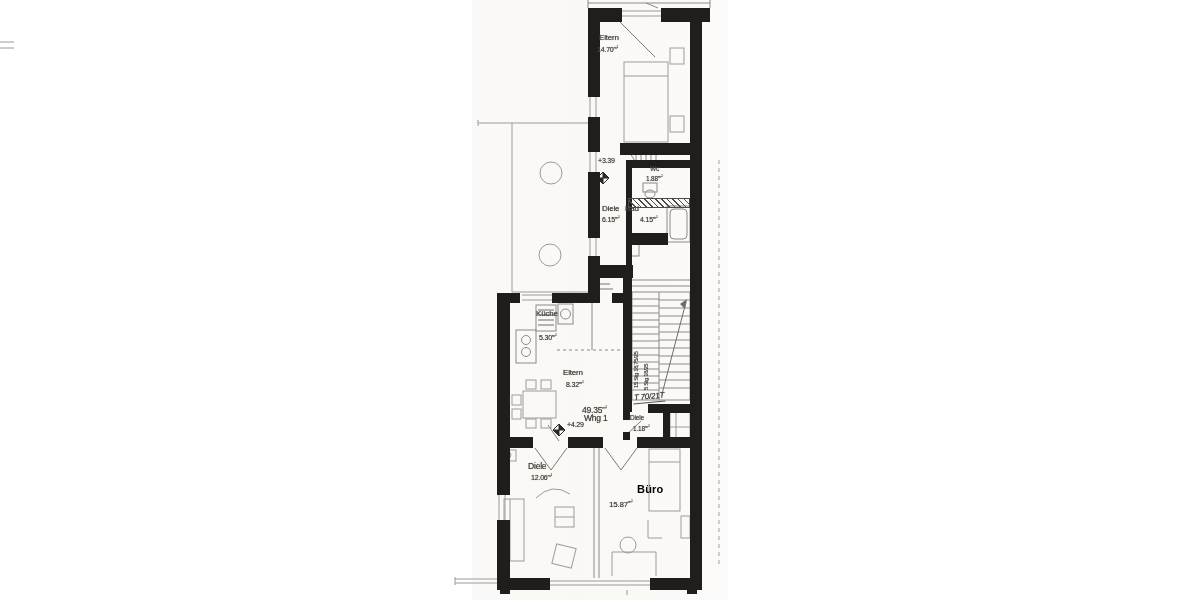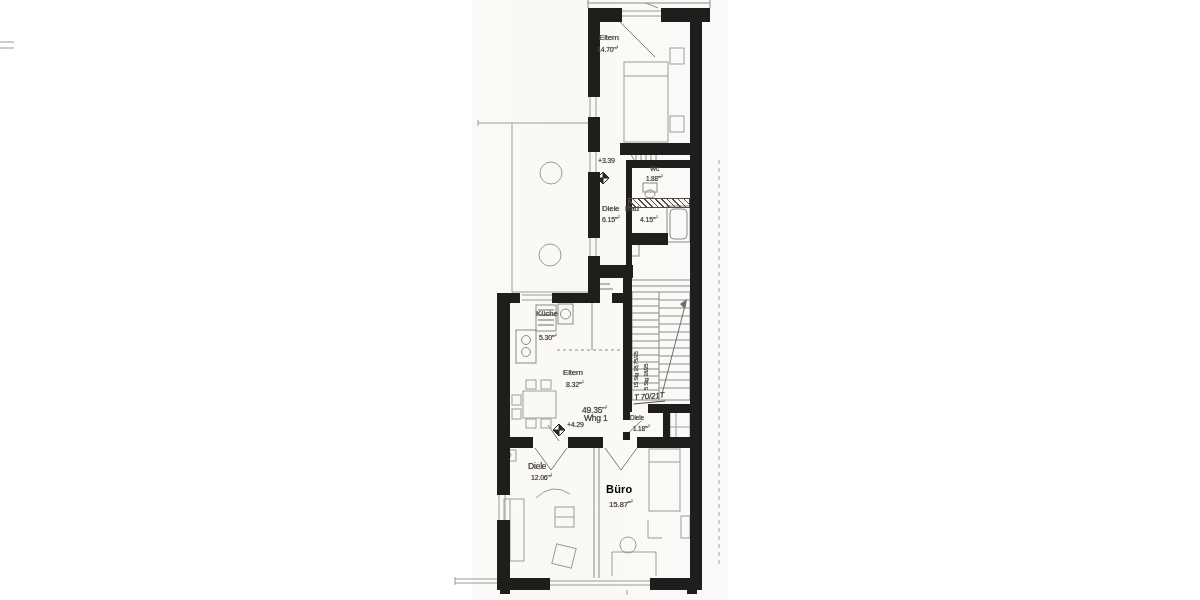--- a/index.html
+++ b/index.html
@@ -11,21 +11,21 @@
   .hatch{position:absolute;background:repeating-linear-gradient(45deg,#4d4a47 0 1px,rgba(255,255,255,0) 1px 4px);
         border:1px solid #4d4a47;box-sizing:border-box;}
   svg.lines{position:absolute;left:0;top:0;}
   .t{position:absolute;color:#474540;white-space:nowrap;line-height:1;
      text-shadow:0 0 .7px rgba(71,69,64,.85);letter-spacing:-.2px;}
   .t sup{font-size:4px;vertical-align:super;letter-spacing:0;}
   .lbl{font-size:8px;}
   .val{font-size:7px;}
   .small{font-size:6.5px;}
   .big{font-size:8.5px;}
-  .buero{font-size:11px;font-weight:bold;color:#000;text-shadow:none;letter-spacing:.2px;}
+  .buero{font-size:11px;font-weight:bold;color:#000;text-shadow:none;letter-spacing:.2px;margin-left:31px;}
   .vtext{writing-mode:vertical-rl;transform:rotate(180deg);font-size:6px;letter-spacing:-.4px;
          height:92px;overflow:hidden;}
   .hand{font-size:8px;font-style:italic;transform:rotate(-5deg);border-bottom:1px solid #55524e;
         padding:0 1px 1px 1px;color:#3c3a36;}
 </style>
 </head>
 <body>
 
 <div class="plan">
   <div class="scanstrip"></div>

